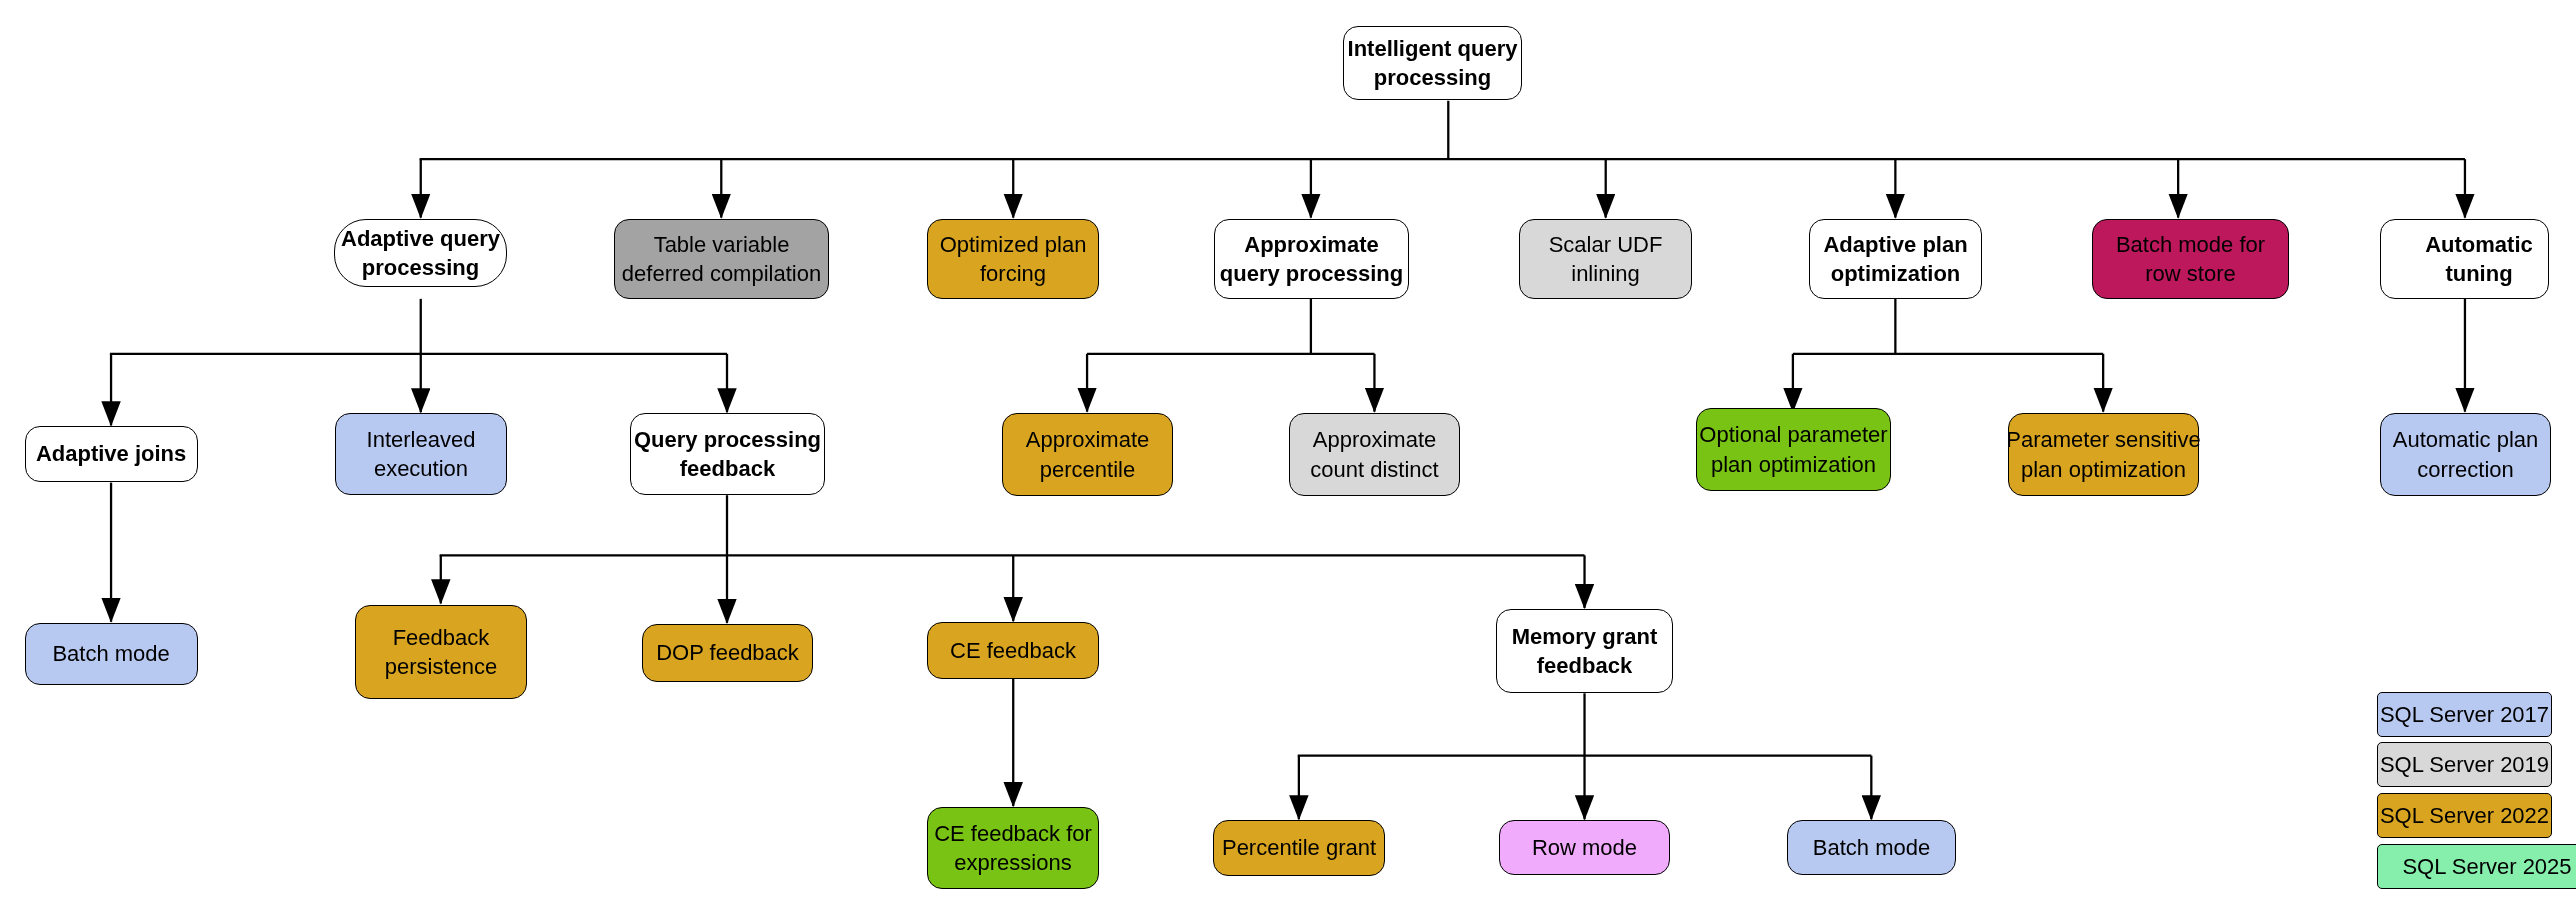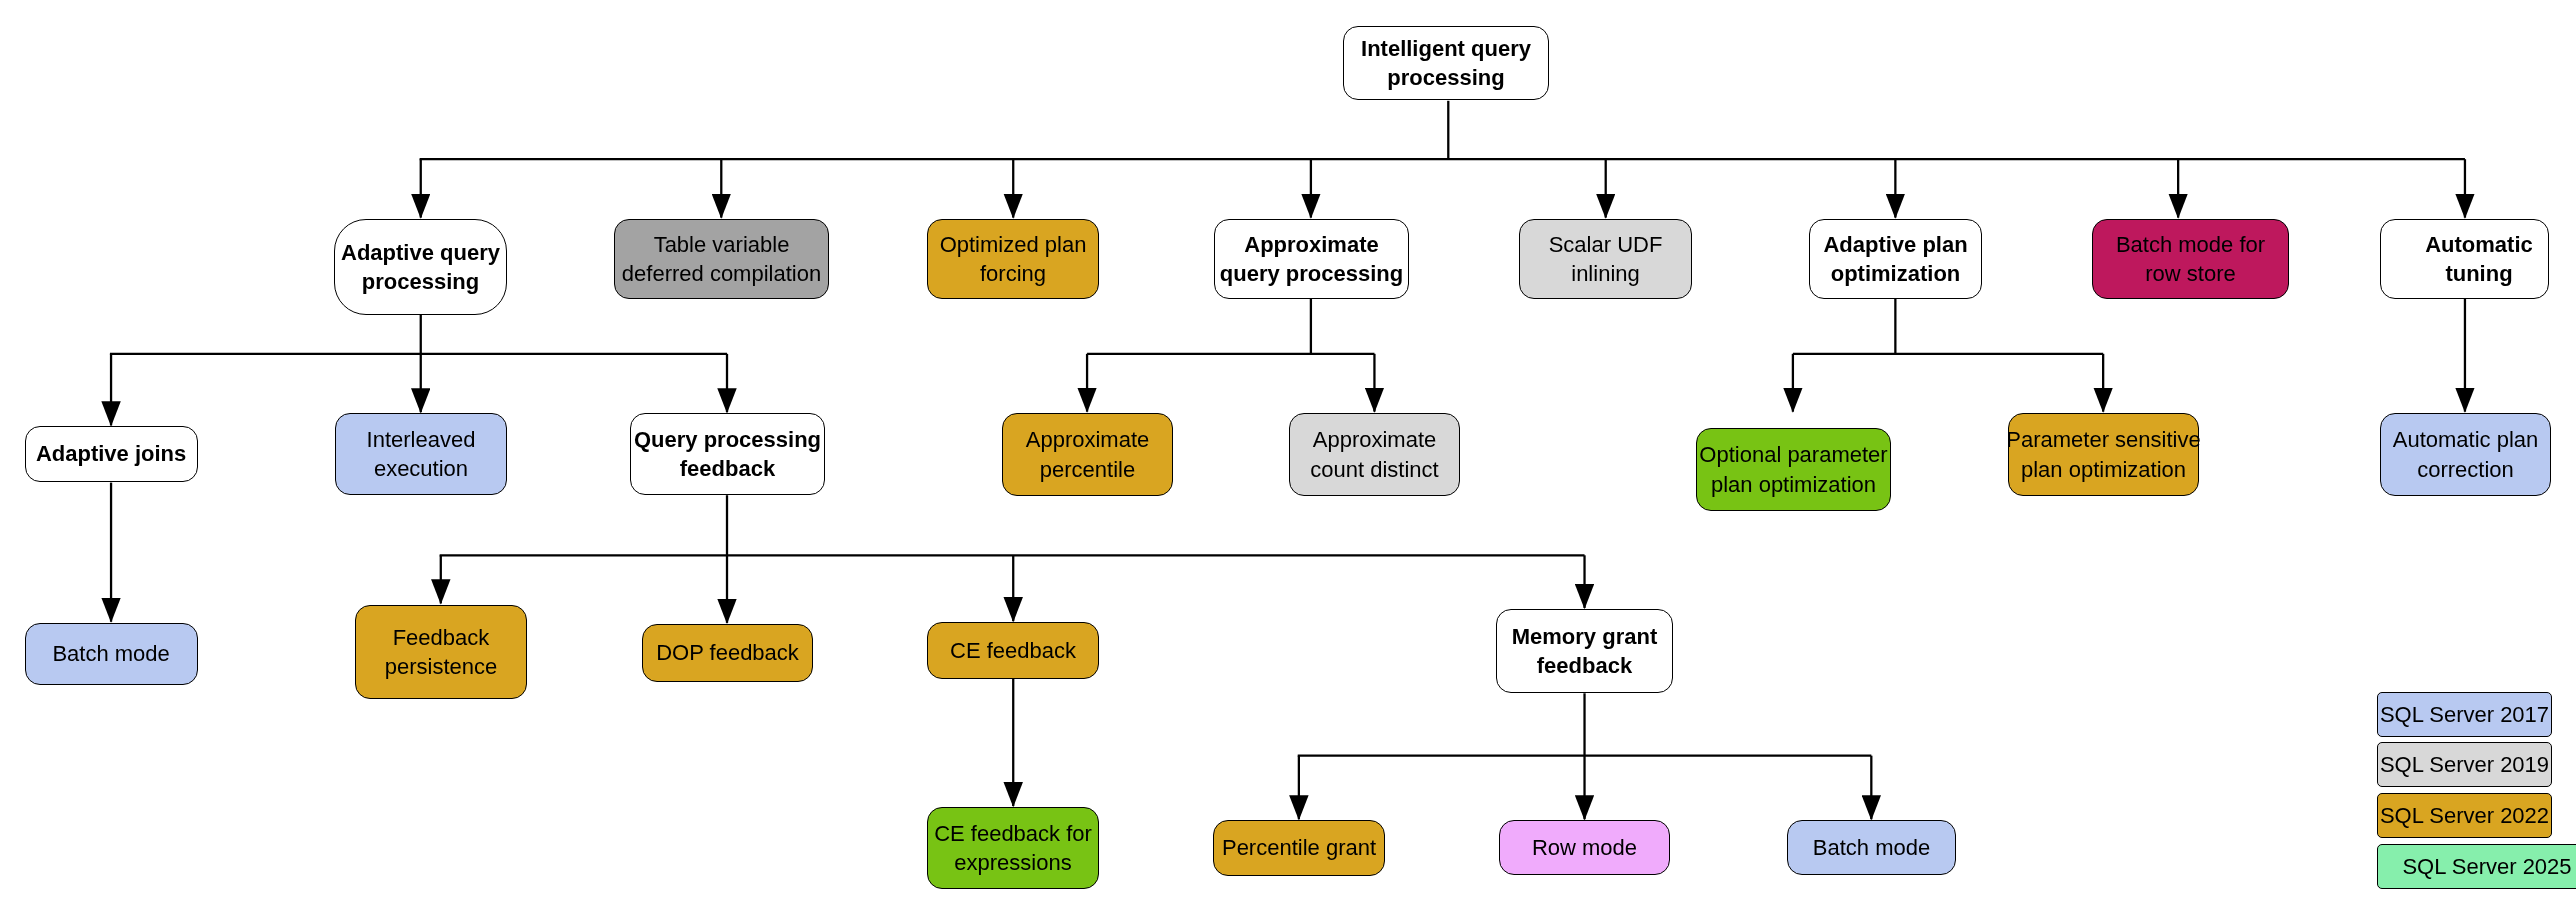--- a/index.html
+++ b/index.html
@@ -84,23 +84,23 @@
       <line x1="770" y1="970" x2="770" y2="1054" class="conn" marker-end="url(#arrow)"></line>
       <line x1="1270" y1="970" x2="1270" y2="1088" class="conn" marker-end="url(#arrow)"></line>
       <line x1="1770" y1="970" x2="1770" y2="1085" class="conn" marker-end="url(#arrow)"></line>
       <line x1="2768" y1="970" x2="2768" y2="1062" class="conn" marker-end="url(#arrow)"></line>
       <line x1="1770" y1="1186" x2="1770" y2="1408" class="conn" marker-end="url(#arrow)"></line>
       <line x1="2269" y1="1320" x2="2269" y2="1431" class="conn" marker-end="url(#arrow)"></line>
       <line x1="2768" y1="1320" x2="2768" y2="1431" class="conn" marker-end="url(#arrow)"></line>
       <line x1="3269" y1="1320" x2="3269" y2="1431" class="conn" marker-end="url(#arrow)"></line>
     </svg>
   <div>
-      <div class="node bold" style="left: 1343px; top: 26px; width: 206px; height: 74px; background: rgb(255, 255, 255);">Intelligent query
+      <div class="node bold" style="left: 1343px; top: 26px; width: 179px; height: 74px; background: rgb(255, 255, 255);">Intelligent query
 processing</div>
-      <div class="node bold" style="left: 334px; top: 219px; width: 173px; height: 96px; background: rgb(255, 255, 255); border-radius: 32px;">Adaptive query
+      <div class="node bold" style="left: 334px; top: 219px; width: 173px; height: 68px; background: rgb(255, 255, 255); border-radius: 32px;">Adaptive query
 processing</div>
       <div class="node" style="left: 614px; top: 219px; width: 215px; height: 80px; background: #a3a3a3;">Table variable
 deferred compilation</div>
       <div class="node" style="left: 927px; top: 219px; width: 172px; height: 80px; background: rgb(217, 165, 33);">Optimized plan
 forcing</div>
       <div class="node bold" style="left: 1214px; top: 219px; width: 195px; height: 80px; background: rgb(255, 255, 255);">Approximate
 query processing</div>
       <div class="node" style="left: 1519px; top: 219px; width: 173px; height: 80px; background: rgb(216, 216, 216);">Scalar UDF
 inlining</div>
       <div class="node bold" style="left: 1809px; top: 219px; width: 173px; height: 80px; background: rgb(255, 255, 255);">Adaptive plan
@@ -111,21 +111,21 @@
 tuning</div>
       <div class="node bold" style="left: 24.6px; top: 426px; width: 173px; height: 56px; background: rgb(255, 255, 255);">Adaptive joins</div>
       <div class="node" style="left: 335px; top: 413px; width: 172px; height: 82px; background: rgb(184, 201, 241);">Interleaved
 execution</div>
       <div class="node bold" style="left: 630px; top: 413px; width: 195px; height: 82px; background: rgb(255, 255, 255);">Query processing
 feedback</div>
       <div class="node" style="left: 1002px; top: 413px; width: 171px; height: 83px; background: rgb(217, 165, 33);">Approximate
 percentile</div>
       <div class="node" style="left: 1289px; top: 413px; width: 171px; height: 83px; background: rgb(216, 216, 216);">Approximate
 count distinct</div>
-      <div class="node" style="left: 1696px; top: 428px; width: 195px; height: 83px; background: rgb(120, 195, 20);">Optional parameter
+      <div class="node" style="left: 1696px; top: 408px; width: 195px; height: 83px; background: rgb(120, 195, 20);">Optional parameter
 plan optimization</div>
       <div class="node" style="left: 2008px; top: 413px; width: 191px; height: 83px; background: rgb(217, 165, 33); text-align: center;">Parameter sensitive
 plan optimization</div>
       <div class="node" style="left: 2380px; top: 413px; width: 171px; height: 83px; background: rgb(184, 201, 241);">Automatic plan
 correction</div>
       <div class="node" style="left: 24.6px; top: 623px; width: 173px; height: 62px; background: rgb(184, 201, 241);">Batch mode</div>
       <div class="node" style="left: 355px; top: 605px; width: 172px; height: 94px; background: rgb(217, 165, 33);">Feedback
 persistence</div>
       <div class="node" style="left: 642px; top: 624px; width: 171px; height: 58px; background: rgb(217, 165, 33);">DOP feedback</div>
       <div class="node" style="left: 927px; top: 622px; width: 172px; height: 57px; background: rgb(217, 165, 33);">CE feedback</div>

